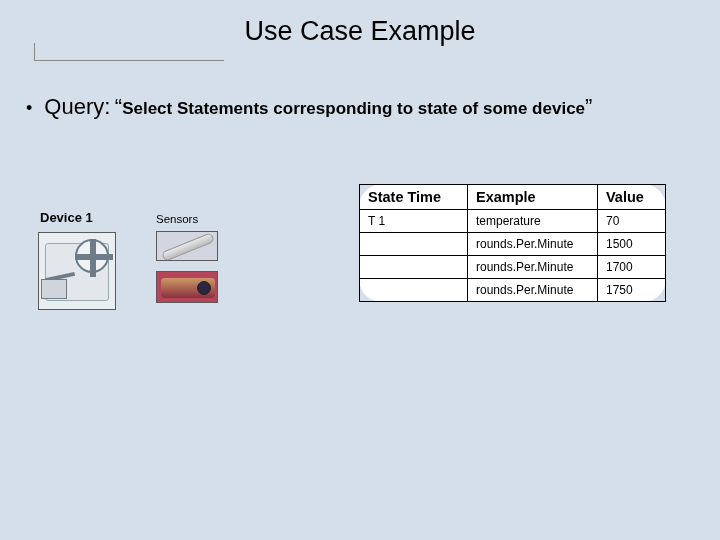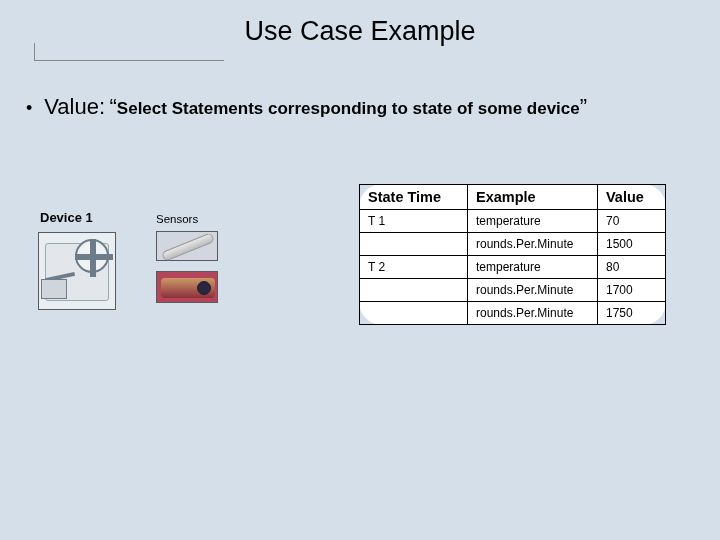--- a/index.html
+++ b/index.html
@@ -106,21 +106,21 @@
 <body>
 
 <div class="title-wrap">
   <span class="title">Use Case Example</span>
 </div>
 <div class="title-underline"></div>
 
 <div class="bullet-row">
   <span class="bullet-dot">•</span>
   <span>
-    <span class="query-label">Value:</span>
+    <span class="query-label">Query:</span>
     <span class="query-open">“</span><span class="query-text">Select Statements corresponding to state of some device</span><span class="query-close">”</span>
   </span>
 </div>
 
 <div class="device-label">Device 1</div>
 <div class="device-image">
   <div class="dev-base"></div>
   <div class="dev-wheel"></div>
   <div class="dev-lever"></div>
   <div class="dev-box"></div>
@@ -148,25 +148,20 @@
       <td>T 1</td>
       <td>temperature</td>
       <td>70</td>
     </tr>
     <tr>
       <td></td>
       <td>rounds.Per.Minute</td>
       <td>1500</td>
     </tr>
     <tr>
-      <td>T 2</td>
-      <td>temperature</td>
-      <td>80</td>
-    </tr>
-    <tr>
       <td></td>
       <td>rounds.Per.Minute</td>
       <td>1700</td>
     </tr>
     <tr>
       <td></td>
       <td>rounds.Per.Minute</td>
       <td>1750</td>
     </tr>
   </tbody>

